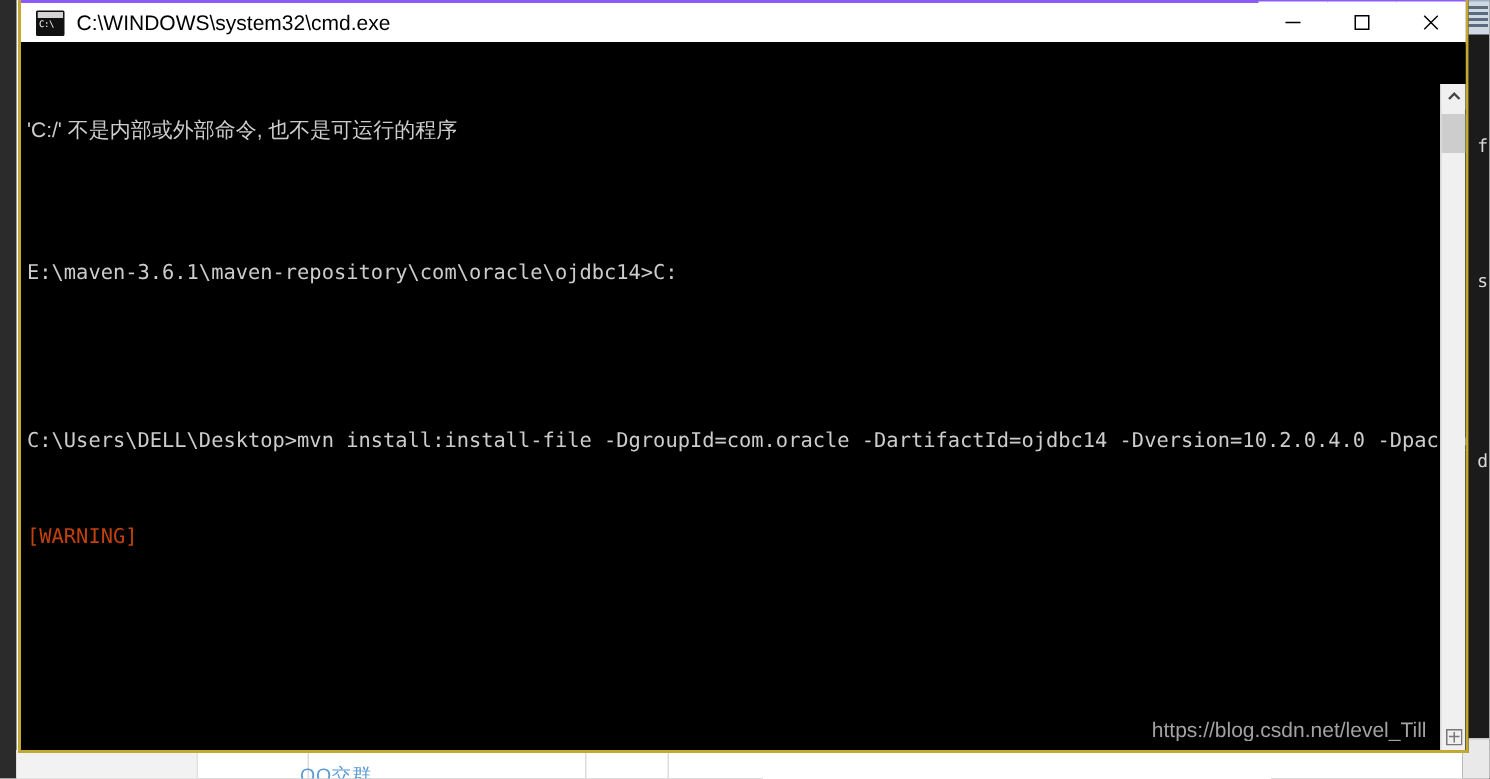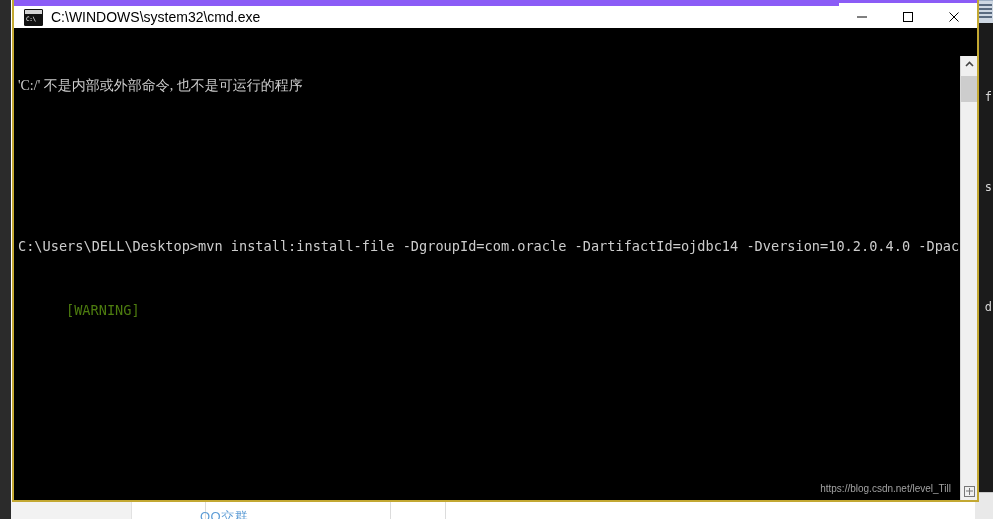--- a/index.html
+++ b/index.html
@@ -102,21 +102,21 @@
     border: 2px solid #c3a832;
     border-top: none;
     box-sizing: border-box;
     background: #000000;
   }
 
   #title-bar {
     position: relative;
     height: 28px;
     background: #ffffff;
-    border-top: 6px solid #8b5cf6;
+    border-top: 2px solid #8b5cf6;
     display: flex;
     align-items: center;
     box-sizing: border-box;
   }
   #cmd-icon {
     width: 17px;
     height: 15px;
     margin-left: 10px;
     margin-right: 8px;
     background: #111;
@@ -181,30 +181,30 @@
     top: 2px;
     right: 0;
     font-family: "DejaVu Sans Mono", monospace;
     font-size: 13.6px;
     line-height: 16px;
     color: #cccccc;
     white-space: pre;
     letter-spacing: 0px;
   }
   .line { height: 16px; white-space: pre; }
-  .c-yellow  { color: #4d7c0f; margin-left: 48px; }
-  .cn { font-family: Liberation Serif, serif; font-size: 14px; }
+  .c-yellow  { color: #c2410c; }
+  .cn { font-family: Liberation Sans, sans-serif; font-size: 14px; }
 
   
   #watermark {
     position: absolute;
     right: 26px;
     bottom: 6px;
     font-family: "Liberation Sans", sans-serif;
-    font-size: 10px;
+    font-size: 14px;
     color: #b4b4b4;
     white-space: nowrap;
     opacity: 0.9;
   }
 
   
   #scrollbar {
     position: absolute;
     right: 0;
     top: 28px;
@@ -291,20 +291,21 @@
         </svg>
       </button>
     </div>
   </div>
 
   <div id="terminal">
     <div id="terminal-text">
 
       <div class="line cn">'C:/' 不是内部或外部命令, 也不是可运行的程序</div>
       <div class="line">&nbsp;</div>
+      <div class="line">E:\maven-3.6.1\maven-repository\com\oracle\ojdbc14&gt;C:</div>
       <div class="line">&nbsp;</div>
 
       <div class="line"><span>C:\Users\DELL\Desktop&gt;</span><span>mvn install:install-file -DgroupId=com.oracle -DartifactId=ojdbc14 -Dversion=10.2.0.4.0 -Dpackagin</span></div>
 
       <div class="line"><span class="c-yellow">[WARNING]</span></div>
 
       
 
       
       

